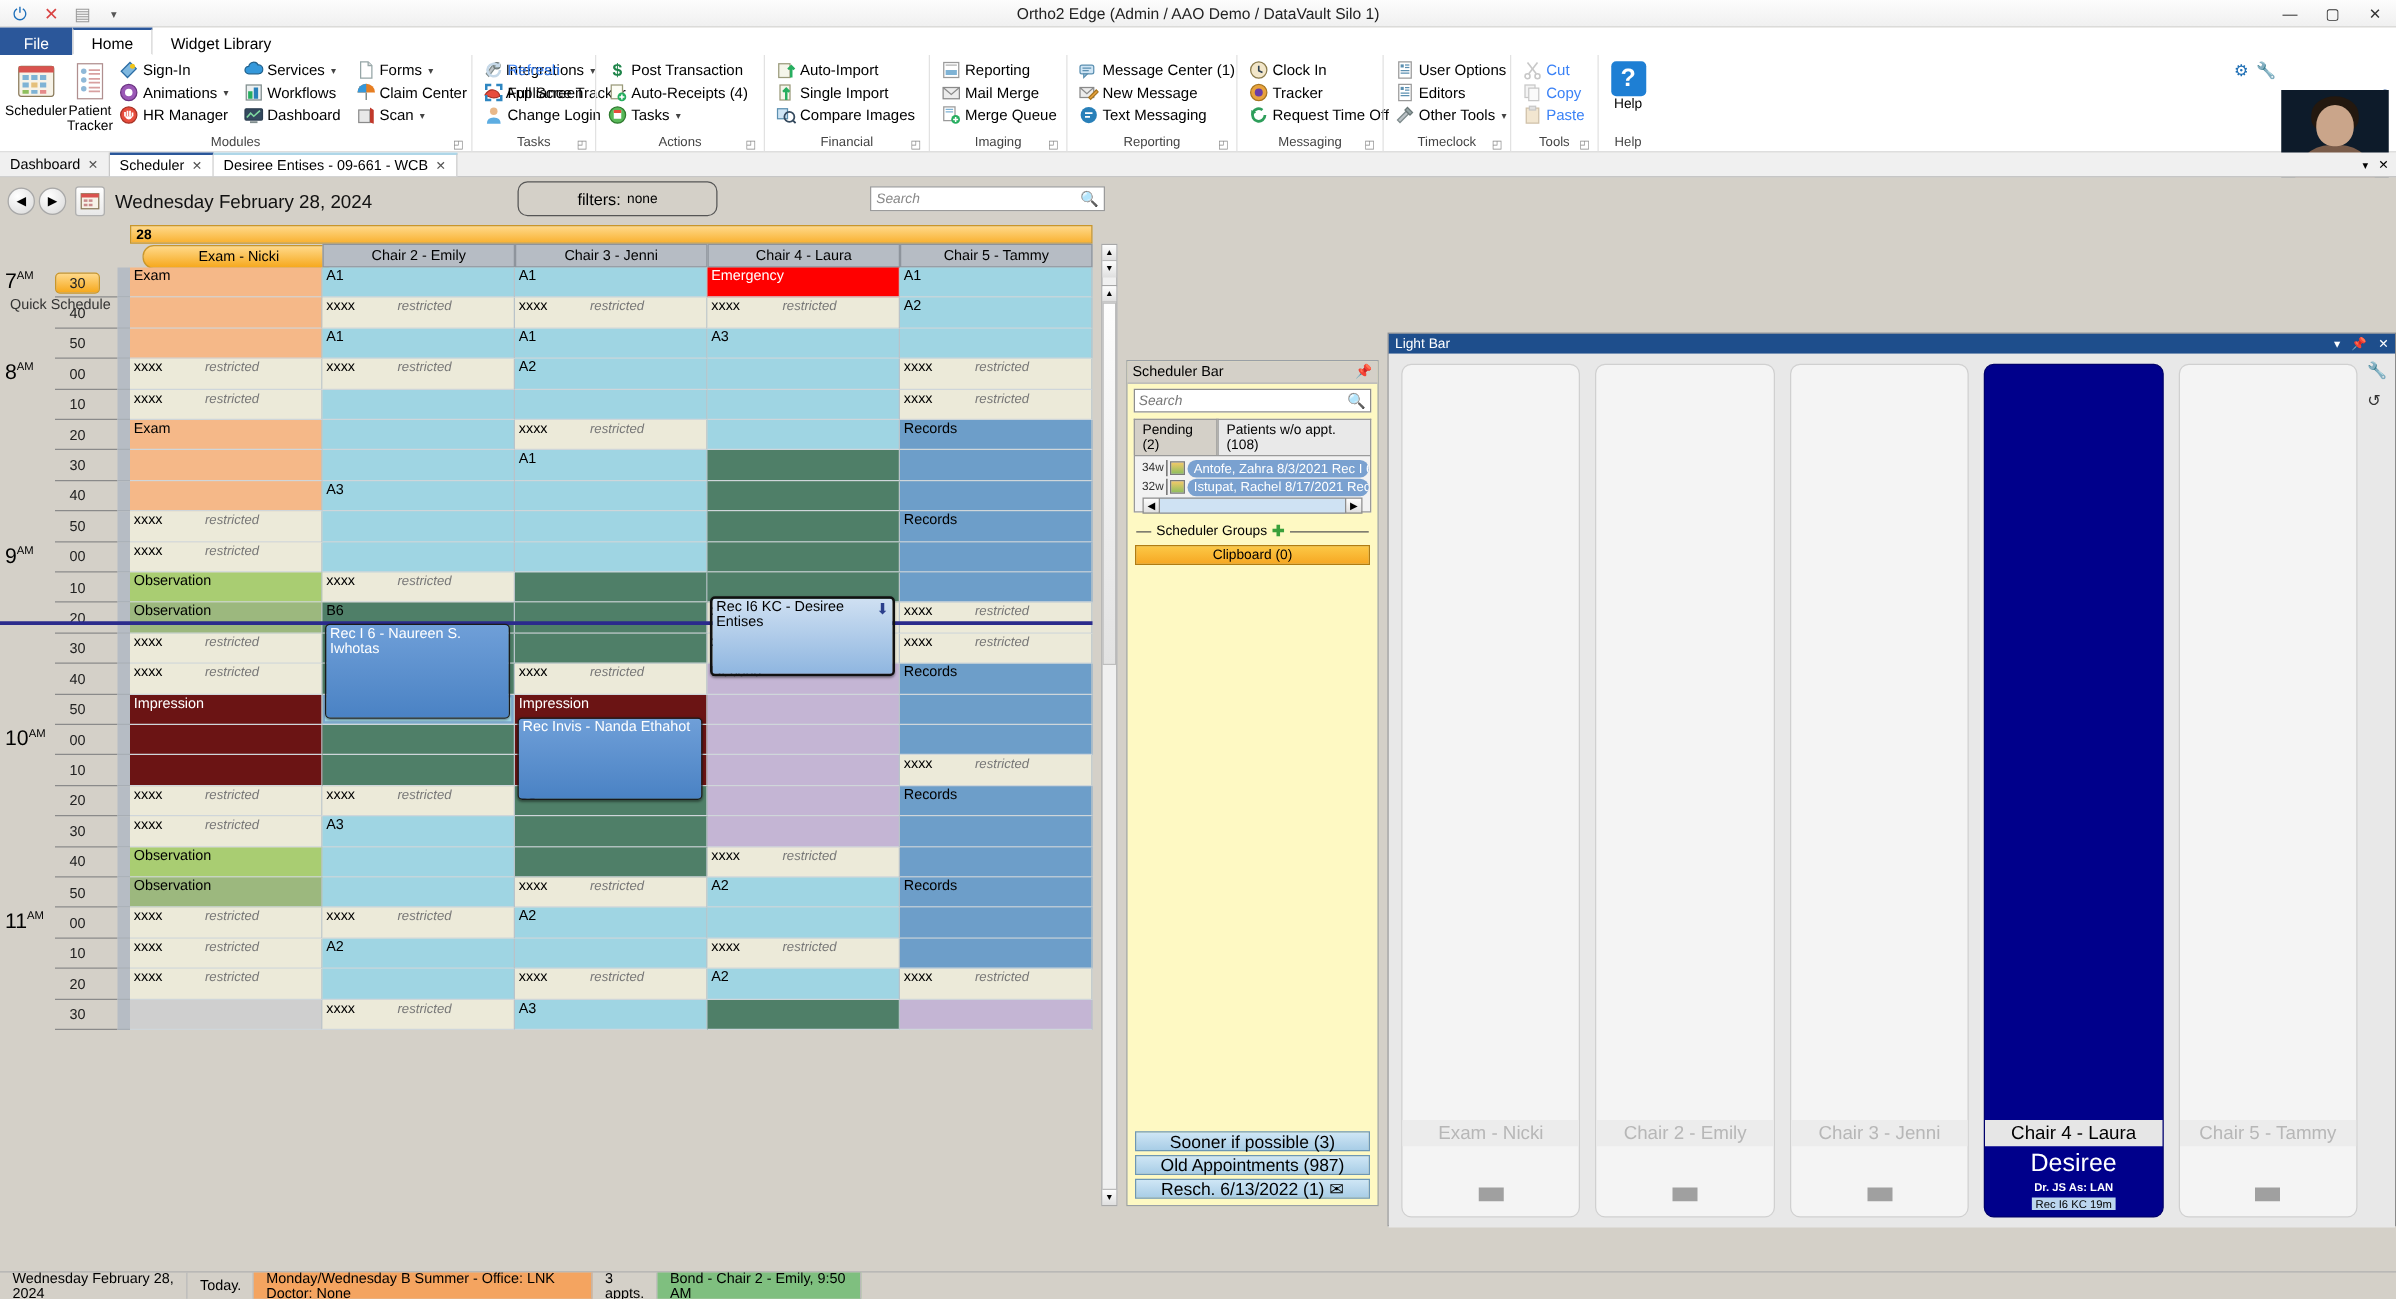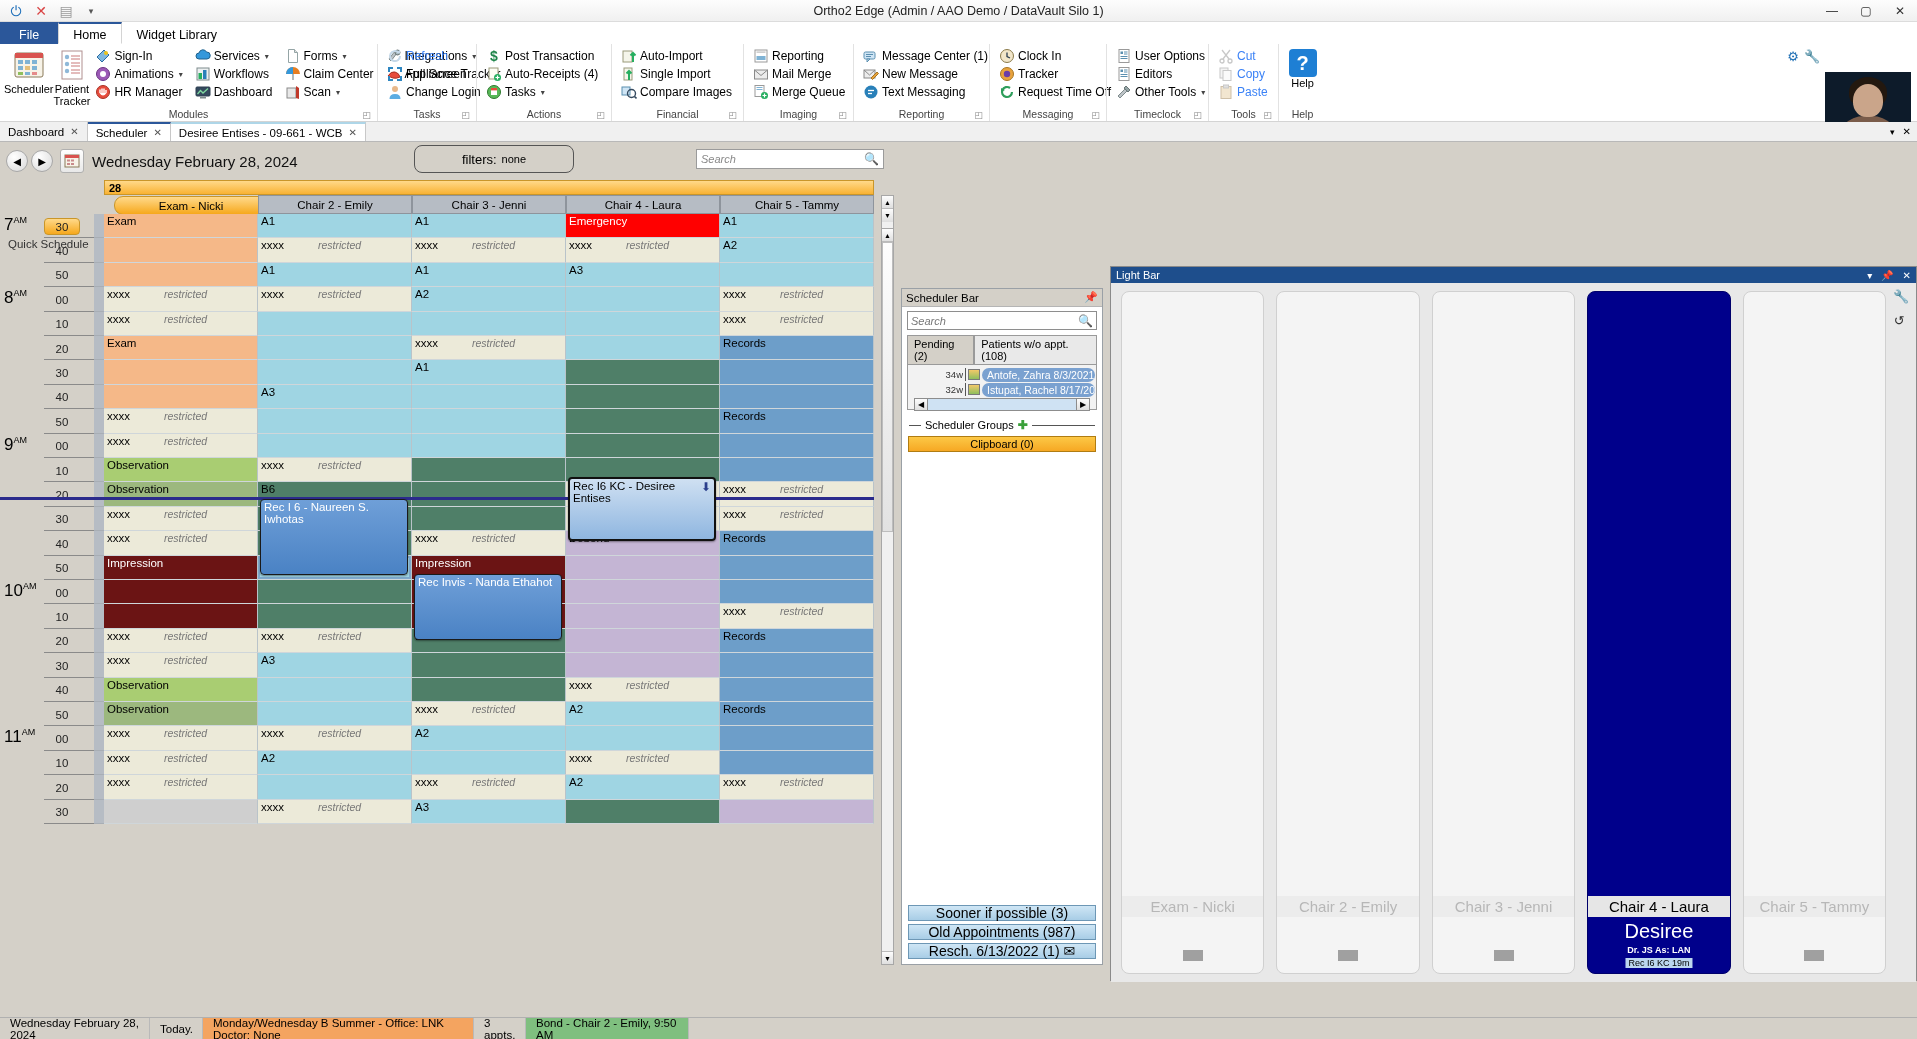--- a/index.html
+++ b/index.html
@@ -135,21 +135,21 @@
     background:#fff; border:1px solid #9b9b9b; display:flex; align-items:center;
     padding:0 4px; font-size:11px; font-style:italic; color:#888;
   }
   .sched-search .mag { margin-left:auto; font-size:12px; color:#555; font-style:normal;}
 
   .grid-outer { position:relative; width:1104px; }
 
   
   .schedbar {
     position:absolute; left:901px; top:146px; width:202px; height:677px;
-    background:#ffffff; border:1px solid #9aa0a6;
+    background:#fef9c3; border:1px solid #9aa0a6;
     display:flex; flex-direction:column;
   }
   .schedbar-hd {
     height:18px; background:#d4d0c8; display:flex; align-items:center;
     padding:0 4px; font-size:11.5px; border-bottom:1px solid #b5b5b5;
   }
   .schedbar-hd .pin { margin-left:auto; font-size:11px; }
   .sb-search {
     margin:4px 5px 0 5px; height:19px; background:#fff; border:1px solid #8e8e8e;
     display:flex; align-items:center; padding:0 3px; font-size:11px; font-style:italic; color:#777;
@@ -158,21 +158,21 @@
   .sb-tabs { display:flex; margin:5px 5px 0 5px; align-items:flex-end; }
   .sb-tab {
     font-size:11px; padding:2px 6px; background:#e9e9e9; border:1px solid #9a9a9a;
     border-bottom:none;
   }
   .sb-tab.active { background:#d4d0c8; font-weight:normal; position:relative; z-index:2;}
   .sb-list {
     margin:0 5px; border:1px solid #9a9a9a; background:#f2f2f2; height:46px; padding:2px 1px;
     position:relative;
   }
-  .sb-row { display:flex; align-items:center; height:15px; gap:2px; font-size:10.5px;margin-left:32px; }
+  .sb-row { display:flex; align-items:center; height:15px; gap:2px; font-size:10.5px; }
   .sb-row .wk { width:22px; text-align:right; font-size:9.5px; color:#333; overflow:hidden;}
   .sb-row .sep { width:1px; height:13px; background:#555; }
   .sb-row .mini { width:12px; height:11px; background:linear-gradient(#f3c969,#8fbf5d); border:1px solid #7a7a7a;}
   .sb-row .nm { flex:1; background:#7aa1d0; color:#fff; border-radius:7px; padding:0 5px;
       height:14px; line-height:14px; white-space:nowrap; overflow:hidden; }
   .sb-hscroll { margin:1px 5px 0 5px; height:13px; display:flex; align-items:center; }
   .sb-hscroll .ar { width:14px; height:13px; border:1px solid #8d8d8d; background:linear-gradient(#fdfdfd,#dfdfdf);
       font-size:8px; display:flex; align-items:center; justify-content:center; }
   .sb-hscroll .trough { flex:1; height:13px; background:#cfe2f3; border-top:1px solid #8d8d8d; border-bottom:1px solid #8d8d8d;}
   .sb-groups { margin-top:8px; display:flex; align-items:center; gap:4px; padding:0 7px; font-size:11px;}

